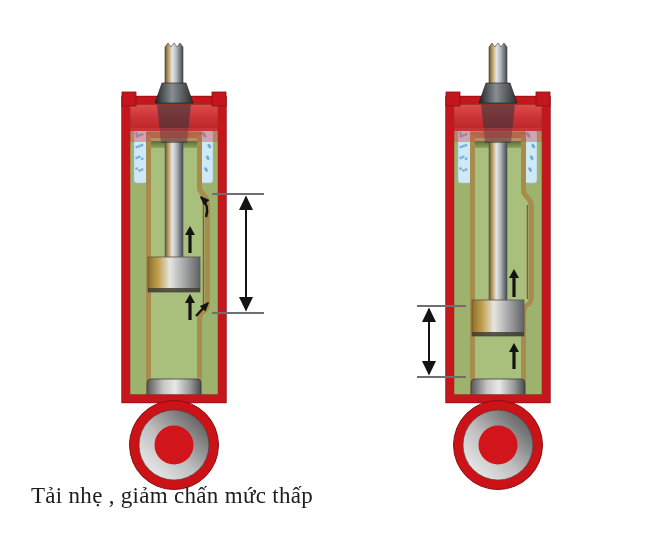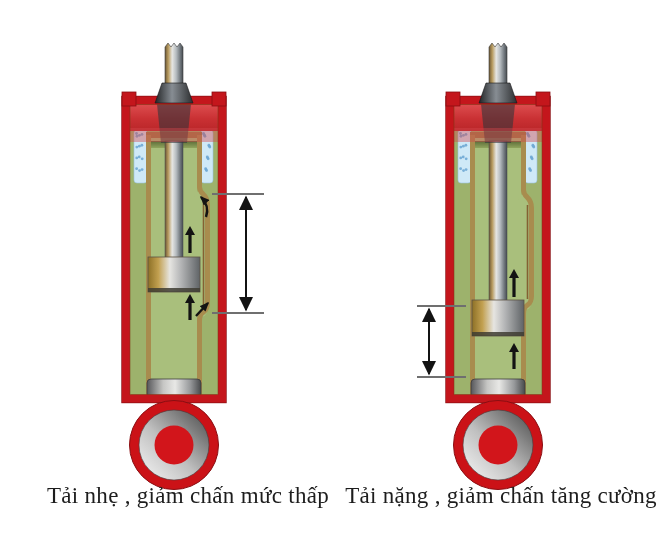--- a/index.html
+++ b/index.html
@@ -2,21 +2,21 @@
 <html><head>
 <meta charset="utf-8">
 <style>
   html,body{margin:0;padding:0;background:#ffffff;}
   body{width:667px;height:535px;position:relative;overflow:hidden;
        font-family:"Liberation Serif","DejaVu Serif",serif;}
   .stage{position:absolute;inset:0;}
   svg{position:absolute;left:0;top:0;}
   .caption{position:absolute;top:483px;font-size:23px;line-height:26px;
            color:#1d1d1d;text-align:center;letter-spacing:.3px;white-space:nowrap;}
-  #cap-left{left:30px;width:316px;}
+  #cap-left{left:14px;width:316px;}
   #cap-right{left:336px;width:330px;}
 </style>
 </head>
 <body>
 
 <div class="stage">
   <svg id="diagram" width="667" height="535" viewBox="0 0 667 535">
       <defs>
         <linearGradient id="gRod" x1="0" y1="0" x2="1" y2="0">
           <stop offset="0" stop-color="#6b5736"></stop>
@@ -200,14 +200,13 @@
         <g>
           <line x1="417" y1="306" x2="466" y2="306" stroke="#6f6f6f" stroke-width="2"></line>
           <line x1="417" y1="377" x2="466" y2="377" stroke="#6f6f6f" stroke-width="2"></line>
           <line x1="429" y1="309" x2="429" y2="374" stroke="#131313" stroke-width="2"></line>
           <polygon points="422,322 436,322 429,307.5" fill="#131313"></polygon>
           <polygon points="422,361 436,361 429,375.5" fill="#131313"></polygon>
         </g>
       </g>
     </svg>
   <div class="caption" id="cap-left">Tải nhẹ , giảm chấn mức thấp</div>
-  <div class="caption" id="cap-right">Tải nặng , giảm chấn tăng cường</div>
 </div>
 
 </body></html>

